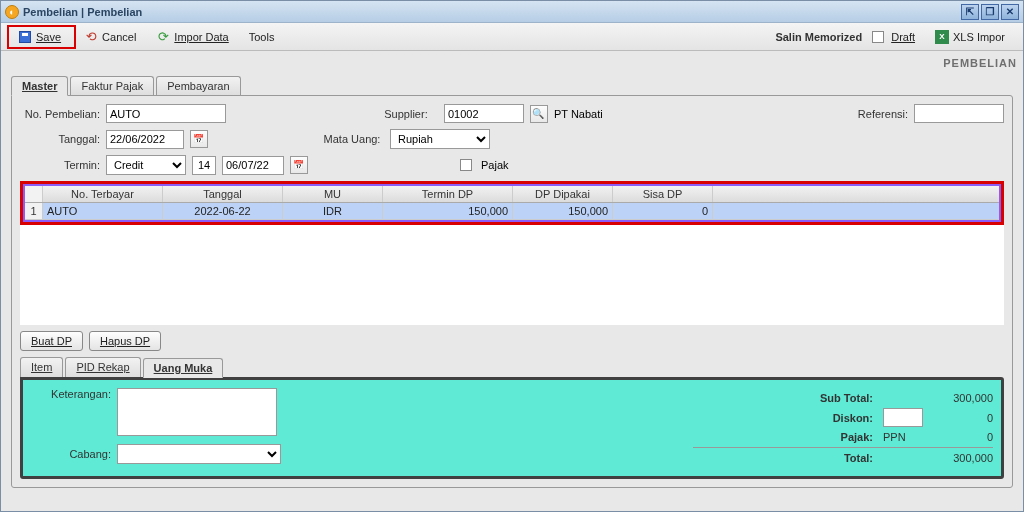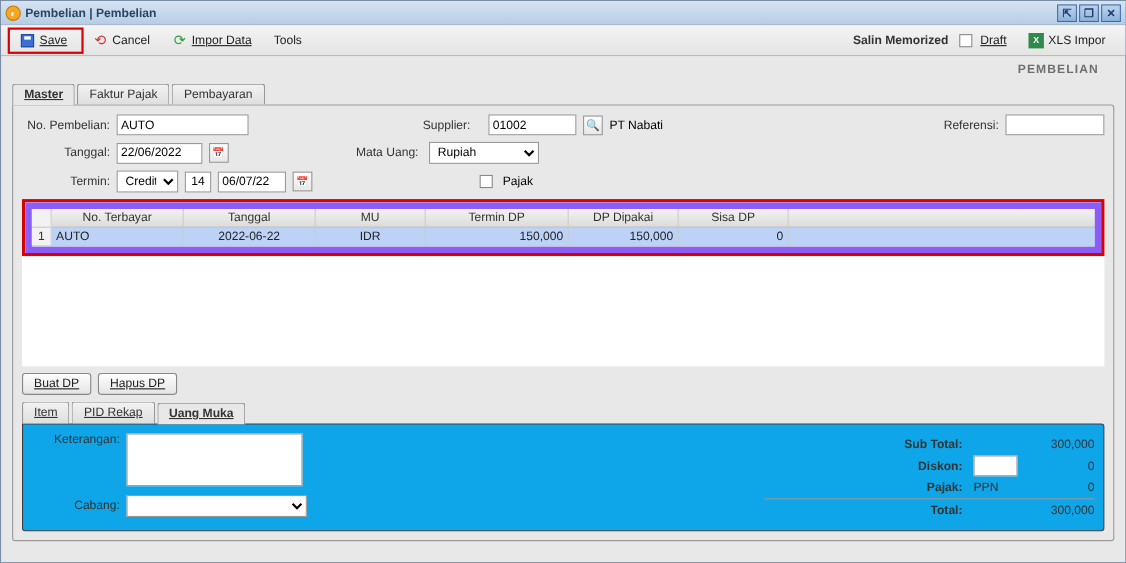--- a/index.html
+++ b/index.html
@@ -22,52 +22,52 @@
   .toolbar .tbtn .icn { width: 14px; height: 14px; display: inline-flex; align-items: center; justify-content: center; }
   .toolbar .save-wrap { border: 2px solid #d80000; padding: 1px; }
   .icn-save { background: #3a6fd8; width: 12px; height: 12px; border: 1px solid #224a9e; position: relative; }
   .icn-save::after { content: ""; position: absolute; top: 1px; left: 2px; width: 6px; height: 3px; background: #fff; }
   .icn-cancel { color: #c0392b; font-size: 13px; }
   .icn-import { color: #359b3c; font-size: 13px; }
   .icn-xls { width: 14px; height: 14px; background: #2e8b4c; color: #fff; font-size: 8px; display: flex; align-items: center; justify-content: center; font-weight: bold; }
   .toolbar .spacer { flex: 1; }
   .toolbar .right-lbl { margin-right: 2px; color: #333; font-weight: bold; cursor: pointer; }
   .chk { width: 12px; height: 12px; border: 1px solid #888; background: #fff; display: inline-block; margin-right: 3px; vertical-align: middle; }
-  .phead { text-align: right; padding: 6px 24px 2px; color: #6f6f6f; font-weight: bold; letter-spacing: 1px; }
+  .phead { text-align: right; padding: 6px 6px 2px; color: #6f6f6f; font-weight: bold; letter-spacing: 1px; }
   .content { padding: 0 10px; }
   .tabs { display: flex; align-items: flex-end; margin-top: 4px; position: relative; z-index: 2; }
   .tab { padding: 3px 10px; border: 1px solid #999; border-bottom: none; background: linear-gradient(#f2f2f2,#dedede); margin-right: 2px; border-radius: 3px 3px 0 0; color: #333; cursor: pointer; }
   .tab.active { background: #e8e8e8; border-bottom: 1px solid #e8e8e8; position: relative; top: 1px; font-weight: bold; }
   .panel { border: 1px solid #999; background: #e8e8e8; padding: 8px; border-radius: 0 3px 3px 3px; }
   .row { display: flex; align-items: center; margin-bottom: 6px; gap: 14px; }
   .fld { display: flex; align-items: center; gap: 6px; }
   .fld label { color: #333; width: 80px; text-align: right; }
   .fld .lbl2 { width: 64px; text-align: center; color: #333; }
   input[type=text], select { border: 1px solid #999; background: #fff; height: 19px; padding: 0 3px; font-size: 11px; }
   select { height: 20px; }
   .cal { width: 18px; height: 18px; border: 1px solid #999; background: linear-gradient(#fdfdfd,#e8e8e8); display: inline-flex; align-items: center; justify-content: center; font-size: 9px; color: #a33; cursor: pointer; }
   .srch { width: 18px; height: 18px; border: 1px solid #999; background: linear-gradient(#fdfdfd,#e8e8e8); display: inline-flex; align-items: center; justify-content: center; font-size: 10px; cursor: pointer; }
   .grid-wrap { border: 3px solid #d80000; margin-top: 4px; }
-  .grid { border: 6px solid #8b5cf6; background: #fff; }
+  .grid { border: 2px solid #8b5cf6; background: #fff; }
   .gh { display: flex; background: linear-gradient(#f2f2f2,#dcdcdc); border-bottom: 1px solid #aaa; }
   .gh div, .gr div { border-right: 1px solid #ccc; padding: 2px 4px; overflow: hidden; }
   .gh div { text-align: center; color: #333; }
   .gr { display: flex; background: #bcd3f7; color: #222; border-bottom: 1px solid #ccc; }
   .c-idx { width: 18px; text-align: center; background: #f2f2f2; color: #333; }
   .c-no { width: 120px; }
   .c-tgl { width: 120px; text-align: center; }
   .c-mu { width: 100px; text-align: center; }
   .c-dp1 { width: 130px; text-align: right; }
   .c-dp2 { width: 100px; text-align: right; }
   .c-dp3 { width: 100px; text-align: right; }
   .grid-body { background: #fff; height: 100px; }
   .btns { margin-top: 6px; display: flex; gap: 6px; }
   .btn { border: 1px solid #888; background: linear-gradient(#fefefe,#e4e4e4); padding: 3px 10px; border-radius: 3px; cursor: pointer; color: #222; }
   .subtabs { display: flex; margin-top: 6px; position: relative; z-index: 2; }
-  .panel2 { border: 1px solid #404040; background: #0ea5e9; padding: 8px; border-radius: 0 3px 3px 3px; display: flex; }
+  .panel2 { border: 3px solid #404040; background: #5eead4; padding: 8px; border-radius: 0 3px 3px 3px; display: flex; }
   .left { flex: 1; }
   .right { width: 300px; }
   .sum { display: flex; justify-content: flex-end; align-items: center; gap: 10px; margin: 4px 0; color: #333; }
   .sum .slab { width: 90px; text-align: right; font-weight: bold; }
   .sum .sval { width: 110px; text-align: right; }
   .hr { border-top: 1px solid #999; margin: 4px 0; }
   textarea { border: 1px solid #999; background: #fff; resize: none; width: 160px; height: 48px; }
   .ul { text-decoration: underline; }
 </style>
 </head>
@@ -157,21 +157,21 @@
           <label class="lbl2">Mata Uang:</label>
           <select style="width:100px">
             <option>Rupiah</option>
           </select>
         </div>
       </div>
 
       <div class="row">
         <div class="fld">
           <label>Termin:</label>
-          <select style="width:56px">
+          <select style="width:80px">
             <option>Credit</option>
           </select>
           <input type="text" style="width: 24px; text-align: center;" value="14">
           <input type="text" style="width: 62px;" value="06/07/22">
           <span class="cal">📅</span>
         </div>
         <div style="width:54px"></div>
         <div class="fld">
           <label class="lbl2"></label>
           <span class="chk"></span>

